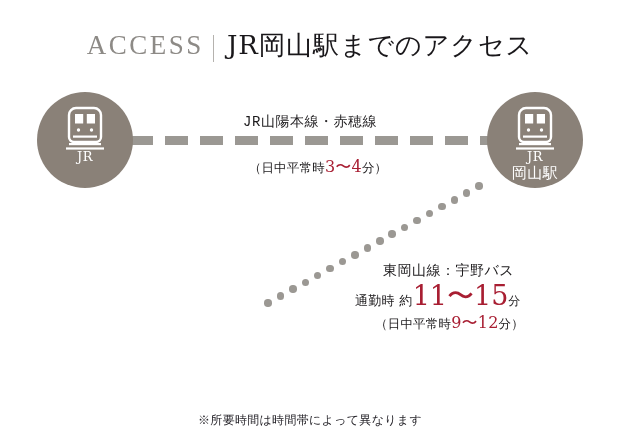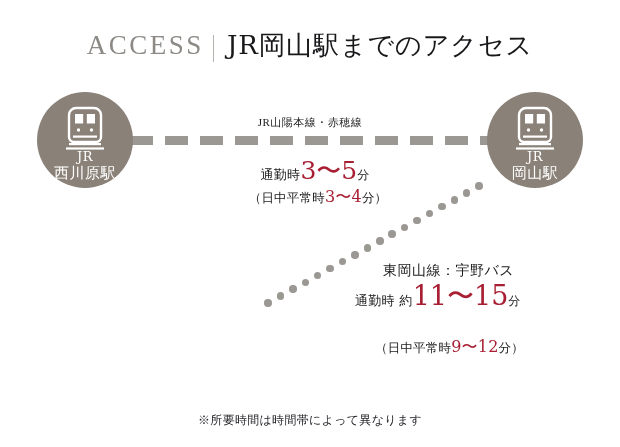--- a/index.html
+++ b/index.html
@@ -126,22 +126,22 @@
     height: 7.5px;
     border-radius: 50%;
     background: #9b9893;
   }
 
   
   .txt-block { position: absolute; white-space: nowrap; }
 
   .rail-text { left: 0; top: 112px; width: 620px; text-align: center; }
   .rail-name {
-    font-family: Liberation Serif, serif;
-    font-size: 11px;
+    font-family: Liberation Mono, monospace;
+    font-size: 14px;
     color: #1c1a1c;
     letter-spacing: 0.5px;
   }
 
   .rail-time { left: 215px; top: 156px; width: 200px; text-align: center; }
   .bus-time  { left: 355px; top: 262px; width: 230px; text-align: left; }
 
   .time-main {
     font-family: "DejaVu Serif", "Liberation Serif", serif;
     color: #1c1a1c;
@@ -163,21 +163,21 @@
     color: #1c1a1c;
     font-size: 12.5px;
     letter-spacing: 0.2px;
     line-height: 1.35;
   }
   .time-sub .mid {
     color: #a81e32;
     font-size: 16px;
   }
   .rail-time .time-sub { padding-left: 6px; }
-  .bus-time .time-sub { padding-left: 20px; margin-top: 24px; }
+  .bus-time .time-sub { padding-left: 20px; }
 
   .bus-route {
     font-family: "DejaVu Serif", "Liberation Serif", serif;
     font-size: 14px;
     color: #1c1a1c;
     letter-spacing: 0.5px;
     padding-left: 28px;
   }
   .bus-time .time-main { padding-left: 0px; }
   .bus-time .time-main .big { font-size: 27px; }
@@ -236,21 +236,20 @@
         <rect x="21.8" y="8" width="8.2" height="9.5" fill="#ffffff"></rect>
         <circle cx="13.5" cy="24" r="1.7" fill="#ffffff"></circle>
         <circle cx="26.5" cy="24" r="1.7" fill="#ffffff"></circle>
         <rect x="8" y="29.5" width="24" height="2.2" fill="#ffffff"></rect>
         <rect x="4" y="37" width="32" height="2.2" fill="#ffffff"></rect>
         <rect x="1" y="41.4" width="38" height="2.2" fill="#ffffff"></rect>
       </svg>
     </div>
     <div class="node-label">
       <span class="l1">JR</span>
-      <span class="l2">西川原駅</span>
     </div>
   </div>
 
   <div class="node node-right">
     <div class="node-icon">
       <svg width="40" height="44" viewBox="0 0 40 44" aria-hidden="true">
         <path d="M11 2 h18 a7 7 0 0 1 7 7 v22 a5 5 0 0 1 -5 5 h-22 a5 5 0 0 1 -5 -5 v-22 a7 7 0 0 1 7 -7 z" fill="none" stroke="#ffffff" stroke-width="2.4"></path>
         <rect x="10" y="8" width="8.2" height="9.5" fill="#ffffff"></rect>
         <rect x="21.8" y="8" width="8.2" height="9.5" fill="#ffffff"></rect>
         <circle cx="13.5" cy="24" r="1.7" fill="#ffffff"></circle>
@@ -265,23 +264,20 @@
       <span class="l2">岡山駅</span>
     </div>
   </div>
 
 
   <div class="txt-block rail-text">
     <span class="rail-name">JR山陽本線・赤穂線</span>
   </div>
 
   <div class="txt-block rail-time">
-    <div class="time-main">
-      <span>通勤時</span><span class="big">3〜5</span><span class="unit">分</span>
-    </div>
     <div class="time-sub">
       <span>（日中平常時</span><span class="mid">3〜4</span><span>分）</span>
     </div>
   </div>
 
   <div class="txt-block bus-time">
     <div class="bus-route">東岡山線：宇野バス</div>
     <div class="time-main">
       <span>通勤時 約</span><span class="big">11〜15</span><span class="unit">分</span>
     </div>

